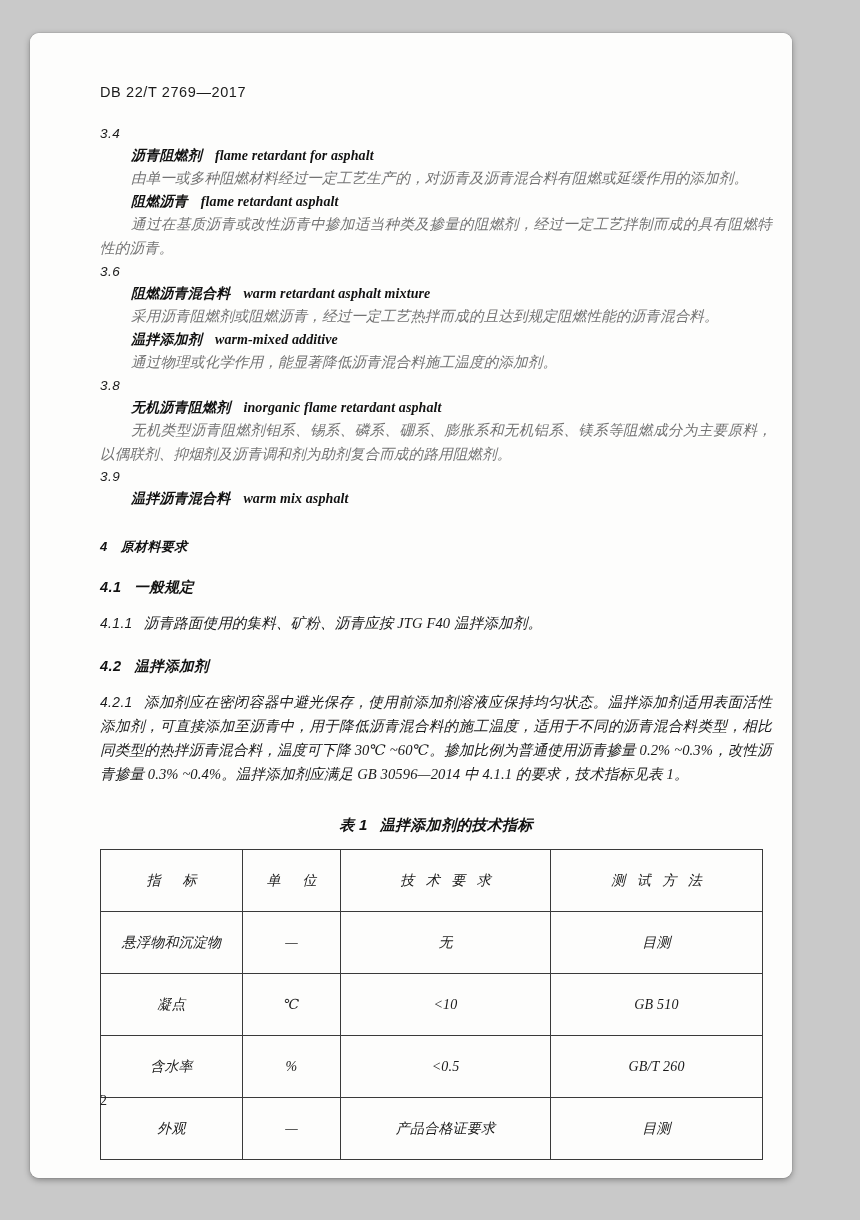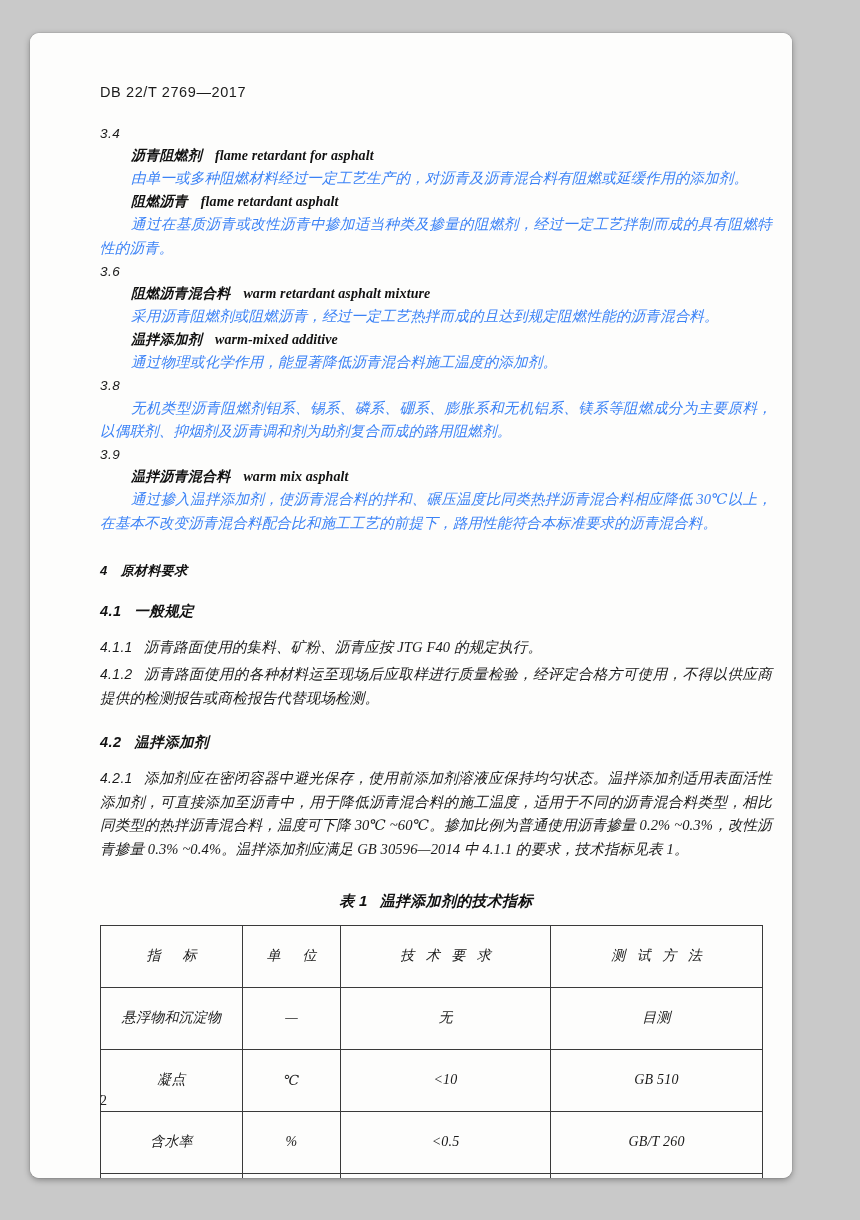--- a/index.html
+++ b/index.html
@@ -74,21 +74,21 @@
     letter-spacing: 0.2px;
   }
   .term-line .en {
     margin-left: 13px;
     font-family: "Liberation Serif", "DejaVu Serif", serif;
     font-weight: bold;
     letter-spacing: 0.1px;
   }
   .term-def {
     font-size: 14.6px;
-    color: #3b82f6;
+    color: #737373;
     line-height: 1.62;
     text-align: justify;
     text-justify: inter-ideograph;
     text-indent: 31px;
     letter-spacing: 0.1px;
   }
   
   .sec-h1 {
     font-family: "Liberation Sans", "DejaVu Sans", sans-serif;
     font-weight: bold;
@@ -198,43 +198,42 @@
         <span>阻燃沥青混合料</span><span class="en">warm retardant asphalt mixture</span>
       </div>
       <div class="term-def">采用沥青阻燃剂或阻燃沥青，经过一定工艺热拌而成的且达到规定阻燃性能的沥青混合料。</div>
 
       <div class="term-line">
         <span>温拌添加剂</span><span class="en">warm-mixed additive</span>
       </div>
       <div class="term-def">通过物理或化学作用，能显著降低沥青混合料施工温度的添加剂。</div>
 
       <div class="clause-num">3.8</div>
+      <div class="term-line">
+        <span>无机沥青阻燃剂</span><span class="en">inorganic flame retardant asphalt</span>
+      </div>
       <div class="term-def">无机类型沥青阻燃剂钼系、锡系、磷系、硼系、膨胀系和无机铝系、镁系等阻燃成分为主要原料，以偶联剂、抑烟剂及沥青调和剂为助剂复合而成的路用阻燃剂。</div>
 
       <div class="clause-num">3.9</div>
       <div class="term-line">
         <span>温拌沥青混合料</span><span class="en">warm mix asphalt</span>
       </div>
-      <div class="term-def">通过掺入温拌添加剂，使沥青混合料的拌和、碾压温度比同类热拌沥青混合料相应降低 30℃以上，在基本不改变沥青混合料配合比和施工工艺的前提下，路用性能符合本标准要求的沥青混合料。</div>
 
       <div class="sec-h1">
         <span class="sn">4</span><span>原材料要求</span>
       </div>
 
       <div class="sec-h2">
         <span class="sn">4.1</span><span>一般规定</span>
       </div>
 
       <div class="para">
-        <span class="pn">4.1.1</span><span>沥青路面使用的集料、矿粉、沥青应按 JTG  F40 的规定执行。</span>
-      </div>
-
-      <div class="para tight">
-        <span class="pn">4.1.2</span><span>沥青路面使用的各种材料运至现场后应取样进行质量检验，经评定合格方可使用，不得以供应商提供的检测报告或商检报告代替现场检测。</span>
-      </div>
+        <span class="pn">4.1.1</span><span>沥青路面使用的集料、矿粉、沥青应按 JTG  F40 温拌添加剂。</span>
+      </div>
+
 
       <div class="sec-h2">
         <span class="sn">4.2</span><span>温拌添加剂</span>
       </div>
 
       <div class="para">
         <span class="pn">4.2.1</span><span>添加剂应在密闭容器中避光保存，使用前添加剂溶液应保持均匀状态。温拌添加剂适用表面活性添加剂，可直接添加至沥青中，用于降低沥青混合料的施工温度，适用于不同的沥青混合料类型，相比同类型的热拌沥青混合料，温度可下降 30℃ ~60℃。掺加比例为普通使用沥青掺量 0.2% ~0.3%，改性沥青掺量 0.3% ~0.4%。温拌添加剂应满足 GB  30596—2014 中 4.1.1 的要求，技术指标见表 1。</span>
       </div>
 
       <div class="table-caption">

